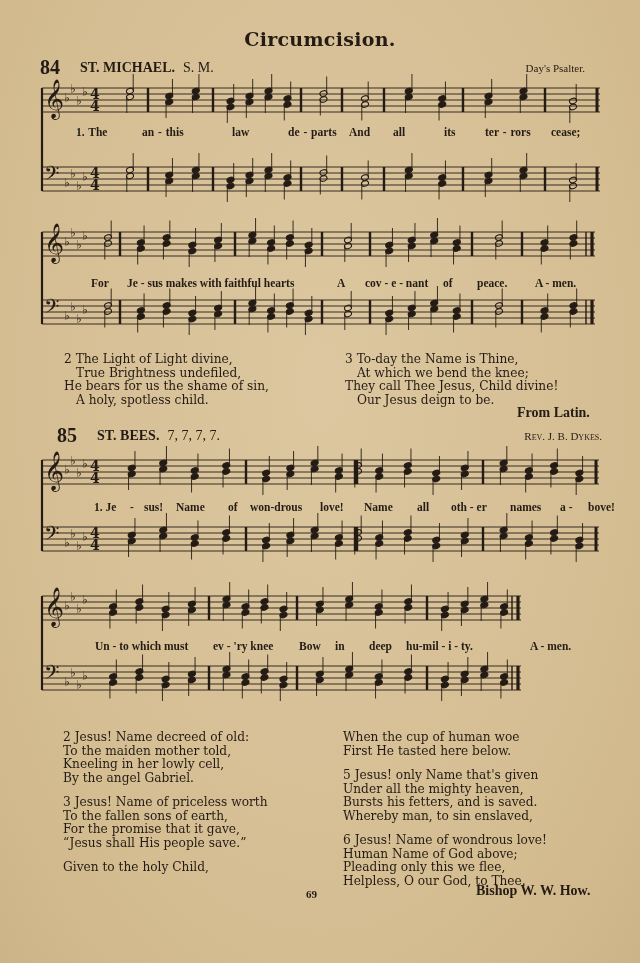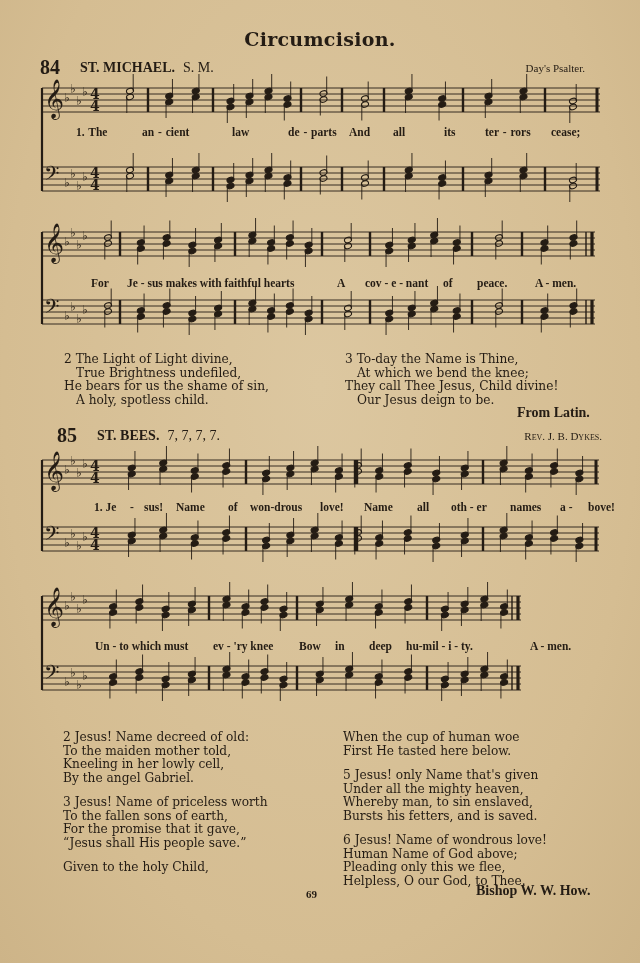--- a/index.html
+++ b/index.html
@@ -371,21 +371,21 @@
     <line x1="576.7" y1="237.5" x2="576.7" y2="220.5" stroke="#241c14" stroke-width="0.9"></line>
     <line x1="570.3" y1="243.5" x2="570.3" y2="259.5" stroke="#241c14" stroke-width="0.9"></line>
     <ellipse cx="573.5" cy="305.5" rx="3.6" ry="2.6" transform="rotate(-20 573.5 305.5)" fill="#241c14" stroke="#241c14" stroke-width="1.1"></ellipse>
     <ellipse cx="573.5" cy="311.5" rx="3.6" ry="2.6" transform="rotate(-20 573.5 311.5)" fill="#241c14" stroke="#241c14" stroke-width="1.1"></ellipse>
     <line x1="576.7" y1="305.5" x2="576.7" y2="288.5" stroke="#241c14" stroke-width="0.9"></line>
     <line x1="570.3" y1="311.5" x2="570.3" y2="327.5" stroke="#241c14" stroke-width="0.9"></line>
   </svg>
 
 <div class="lyrics-line" style="left:76px; top:126px; word-spacing:1px;">
   <span style="position:absolute;left:0;">1. The</span>
-  <span style="position:absolute;left:66px;">an - cient</span>
+  <span style="position:absolute;left:66px;">an - this</span>
   <span style="position:absolute;left:156px;">law</span>
   <span style="position:absolute;left:212px;">de - parts</span>
   <span style="position:absolute;left:273px;">And</span>
   <span style="position:absolute;left:317px;">all</span>
   <span style="position:absolute;left:368px;">its</span>
   <span style="position:absolute;left:409px;">ter - rors</span>
   <span style="position:absolute;left:475px;text-align:center;">cease;</span>
 </div>
 <div class="lyrics-line" style="left:91px; top:277px;">
   <span style="position:absolute;left:0;">For</span>
@@ -790,22 +790,22 @@
   <div class="verse-gap"></div>
   <div>Given to the holy Child,</div>
 </div>
 
 <div class="verse-block" style="left:343px; top:731px;">
   <div>When the cup of human woe</div>
   <div>First He tasted here below.</div>
   <div class="verse-gap"></div>
   <div><span>5</span> <span>Jesus! only Name that's given</span></div>
   <div>Under all the mighty heaven,</div>
+  <div>Bursts his fetters, and is saved.</div>
   <div>Whereby man, to sin enslaved,</div>
-  <div>Bursts his fetters, and is saved.</div>
   <div class="verse-gap"></div>
   <div><span>6</span> <span>Jesus! Name of wondrous love!</span></div>
   <div>Human Name of God above;</div>
   <div>Pleading only this we flee,</div>
   <div>Helpless, O our God, to Thee.</div>
 </div>
 <div class="credit" style="left:476px; top:883px;">Bishop W. W. How.</div>
 
 <div class="page-num">69</div>
 

